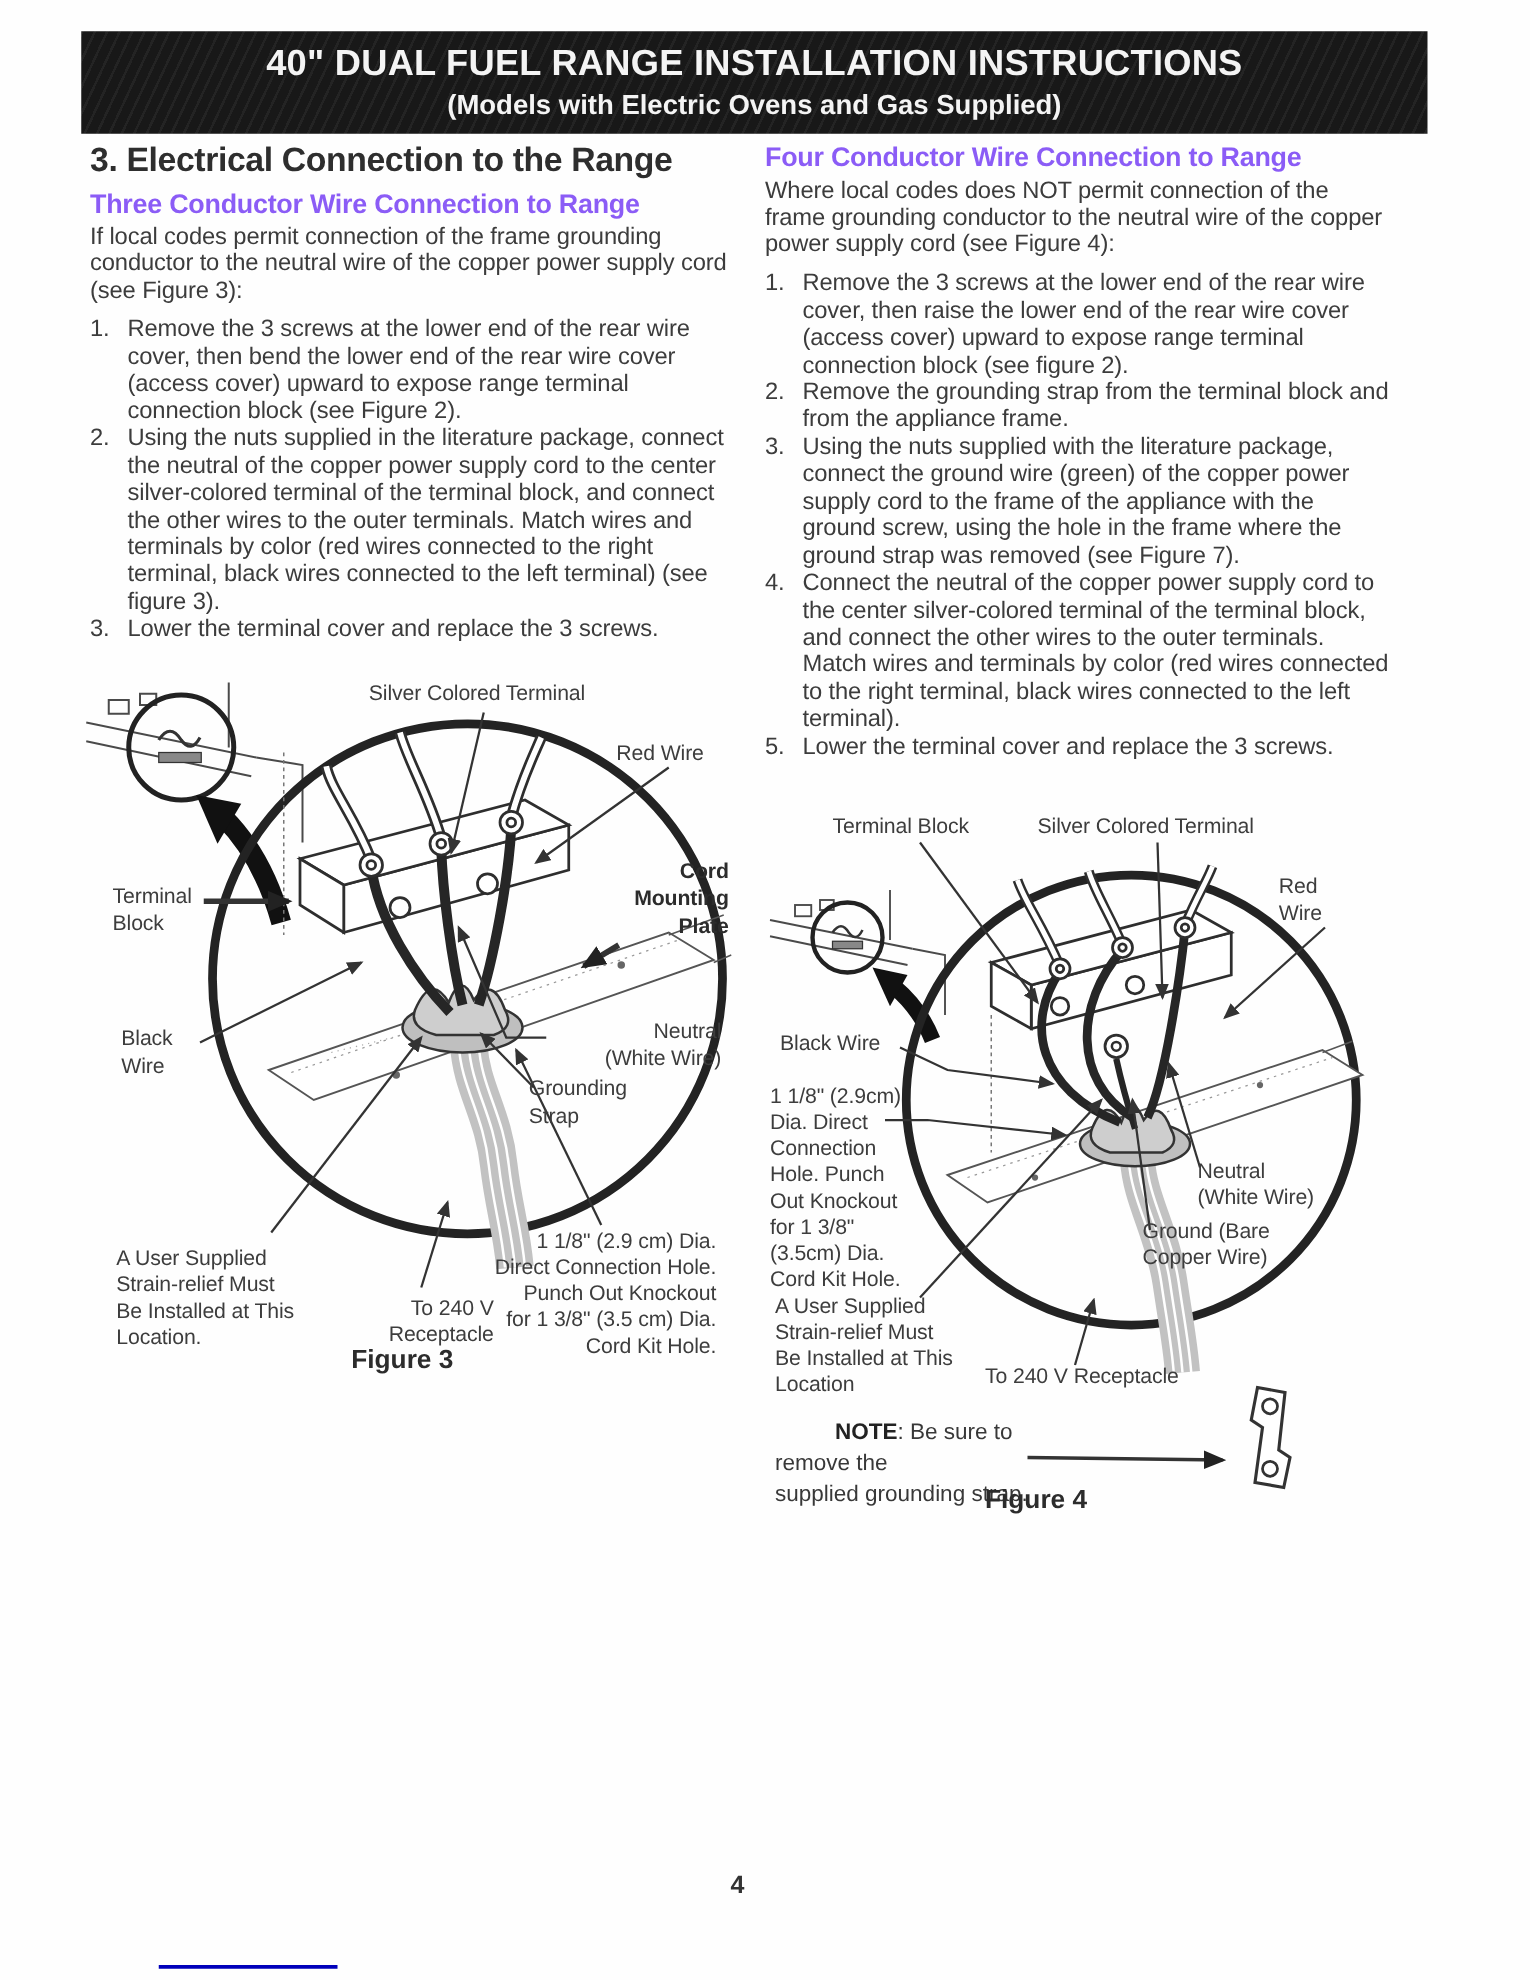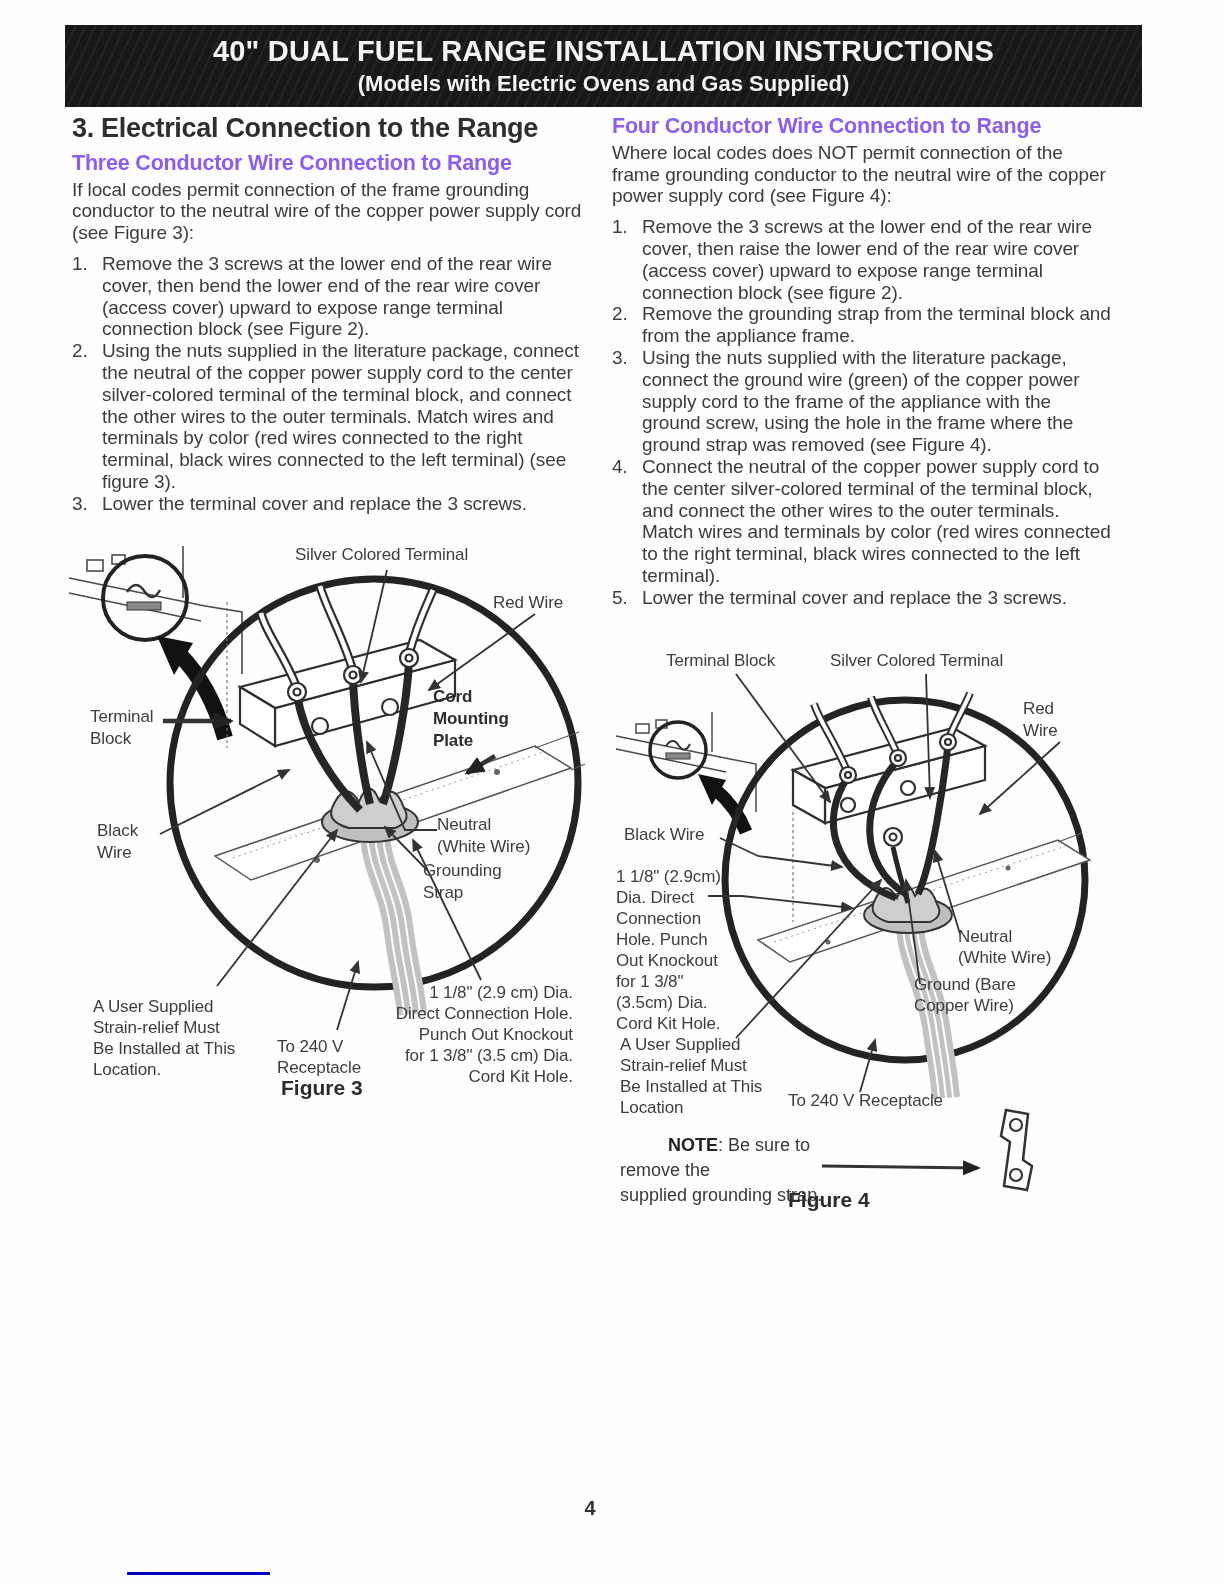--- a/index.html
+++ b/index.html
@@ -29,21 +29,21 @@
   .step .txt{flex:1 1 auto;}
   
   .fig{position:absolute;}
   #fig3{left:65px;top:540px;width:525px;height:562px;}
   #fig4{left:608px;top:640px;width:560px;height:580px;}
   .fig svg{position:absolute;left:0;top:0;}
   .fig-label{
     position:absolute;font-size:17px;line-height:22px;color:#3d3d3d;
     white-space:pre-line;letter-spacing:-.1px;
   }
-  .fl-center{text-align:left;}
+  .fl-center{text-align:right;}
   .fl-right{text-align:right;}
   .fl-bold{font-weight:bold;color:#2c2c2c;}
   .fl-tight{line-height:21px;}
   .fig-caption{position:absolute;font-size:21px;font-weight:bold;color:#2c2c2c;text-align:center;}
   .note-line{position:absolute;font-size:18px;line-height:25px;color:#383838;white-space:pre-line;}
   .note-line b{color:#222;margin-left:48px;}
   
   .page-num{position:absolute;left:570px;top:1497px;width:40px;text-align:center;
     font-size:20px;font-weight:bold;color:#333;}
   .blue-line{position:absolute;left:127px;top:1572px;width:143px;height:3px;background:#0000bb;}
@@ -83,21 +83,21 @@
     <div class="step">
       <span class="num">1.</span>
       <span class="txt">Remove the 3 screws at the lower end of the rear wire cover, then raise the lower end of the rear wire cover (access cover) upward to expose range terminal connection block (see figure 2).</span>
     </div>
     <div class="step">
       <span class="num">2.</span>
       <span class="txt">Remove the grounding strap from the terminal block and from the appliance frame.</span>
     </div>
     <div class="step">
       <span class="num">3.</span>
-      <span class="txt">Using the nuts supplied with the literature package, connect the ground wire (green) of the copper power supply cord to the frame of the appliance with the ground screw, using the hole in the frame where the ground strap was removed (see Figure 4).</span>
+      <span class="txt">Using the nuts supplied with the literature package, connect the ground wire (green) of the copper power supply cord to the frame of the appliance with the ground screw, using the hole in the frame where the ground strap was removed (see Figure 7).</span>
     </div>
     <div class="step">
       <span class="num">4.</span>
       <span class="txt">Connect the neutral of the copper power supply cord to the center silver-colored terminal of the terminal block, and connect the other wires to the outer terminals. Match wires and terminals by color (red wires connected to the right terminal, black wires connected to the left terminal).</span>
     </div>
     <div class="step">
       <span class="num">5.</span>
       <span class="txt">Lower the terminal cover and replace the 3 screws.</span>
     </div>
   </div>

